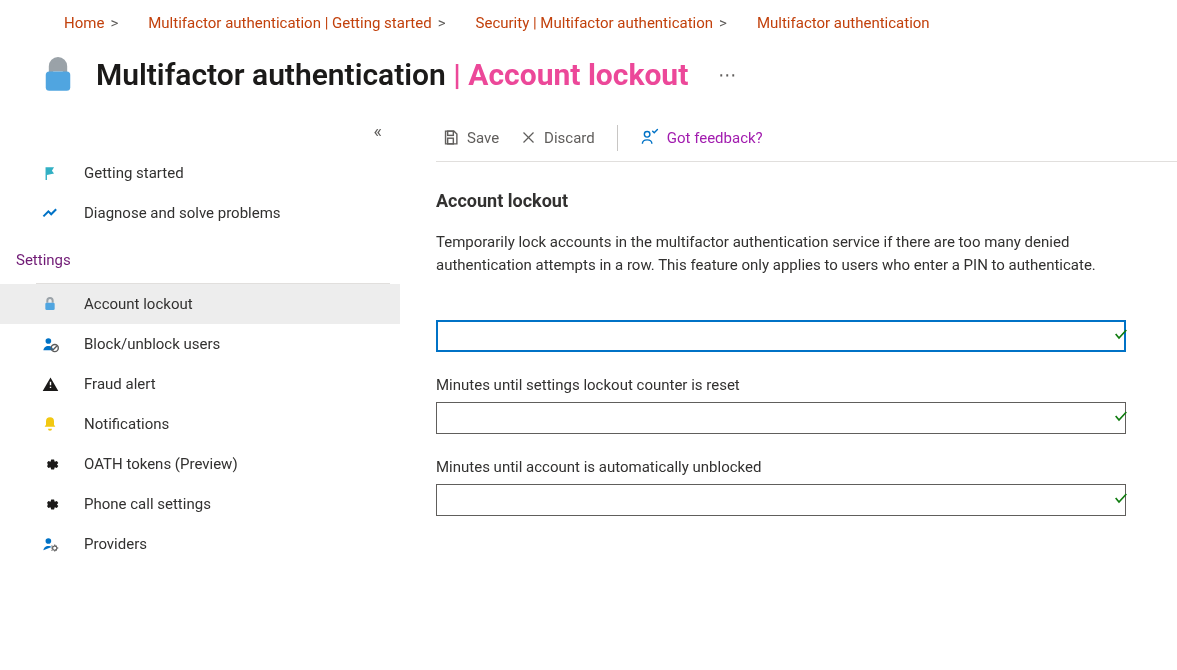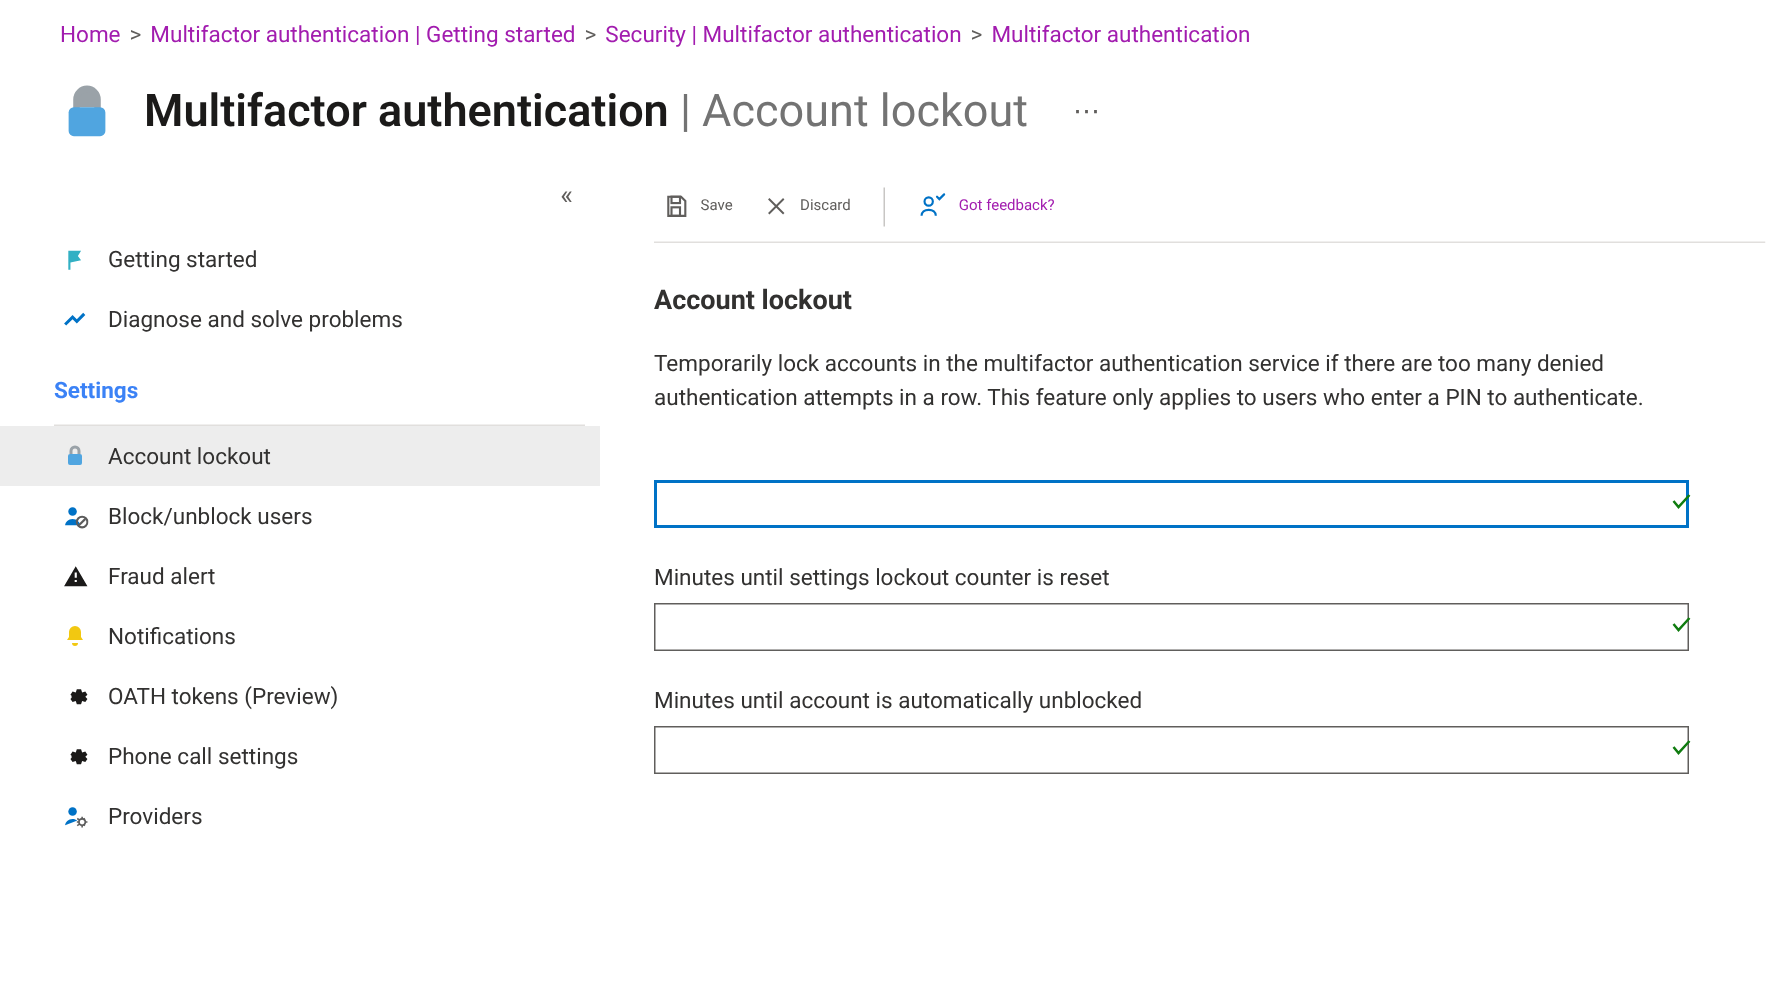--- a/index.html
+++ b/index.html
@@ -11,40 +11,40 @@
     width: 1177px;
   }
   .breadcrumb {
     display: flex;
     align-items: center;
     padding: 14px 40px 10px 40px;
     font-size: 15px;
     gap: 6px;
     flex-wrap: wrap;
   }
-  .breadcrumb a { color: #a21caf; text-decoration: none; cursor: pointer; }
+  .breadcrumb a { color: #c2410c; text-decoration: none; cursor: pointer; margin-left: 24px; }
   .breadcrumb .sep { color: #605e5c; }
   .page-header {
     display: flex;
     align-items: center;
     padding: 10px 40px 20px 36px;
     gap: 16px;
   }
   .lock-big {
     width: 44px; height: 44px;
     display: flex; align-items: flex-end; justify-content: center;
   }
   .page-title {
     font-size: 30px;
     font-weight: 600;
     color: #1b1a19;
   }
   .page-title .sub {
-    font-weight: 400;
-    color: #737373;
+    font-weight: 700;
+    color: #ec4899;
   }
   .more-dots {
     color: #605e5c;
     font-size: 18px;
     padding: 4px 8px;
     cursor: pointer;
     letter-spacing: 2px;
     margin-left: 6px;
   }
   .body-row { display: flex; }
@@ -55,51 +55,51 @@
   .collapse-btn {
     text-align: right;
     padding: 4px 18px 12px 0;
     font-size: 18px;
     color: #605e5c;
     cursor: pointer;
   }
   .nav-item {
     display: flex;
     align-items: center;
-    gap: 12px;
+    gap: 24px;
     padding: 10px 12px 10px 40px;
     font-size: 15px;
     cursor: pointer;
   }
   .nav-item .icon-slot { width: 20px; height: 20px; display:flex; align-items:center; justify-content:center; }
   .nav-item.active { background: #ededed; }
   .nav-section-header {
-    padding: 18px 12px 10px 36px;
-    font-size: 15px;
-    font-weight: 700;
-    color: #3b82f6;
+    padding: 18px 12px 10px 16px;
+    font-size: 15px;
+    font-weight: 400;
+    color: #701a75;
   }
   .hr-thin { border:0; border-top:1px solid #e1dfdd; margin: 4px 10px 0 36px; }
   .main {
     flex: 1;
     padding: 0 0 0 36px;
   }
   .toolbar {
     display: flex;
     align-items: center;
     gap: 10px;
     padding: 8px 0 10px 0;
     border-bottom: 1px solid #e1dfdd;
   }
   .tb-btn {
     display: flex; align-items: center; gap: 8px;
     padding: 4px 6px;
     color: #605e5c;
     cursor: pointer;
-    font-size: 10px;
+    font-size: 15px;
   }
   .tb-btn.link { color: #a21caf; }
   .tb-btn.link .icon-slot { color: #0072c6; }
   .tb-divider { width:1px; height:26px; background:#c8c6c4; margin:0 6px; }
   .content { padding: 28px 40px 20px 0; }
   .section-title {
     font-size: 18px;
     color: #323130;
     margin-bottom: 20px;
   }

